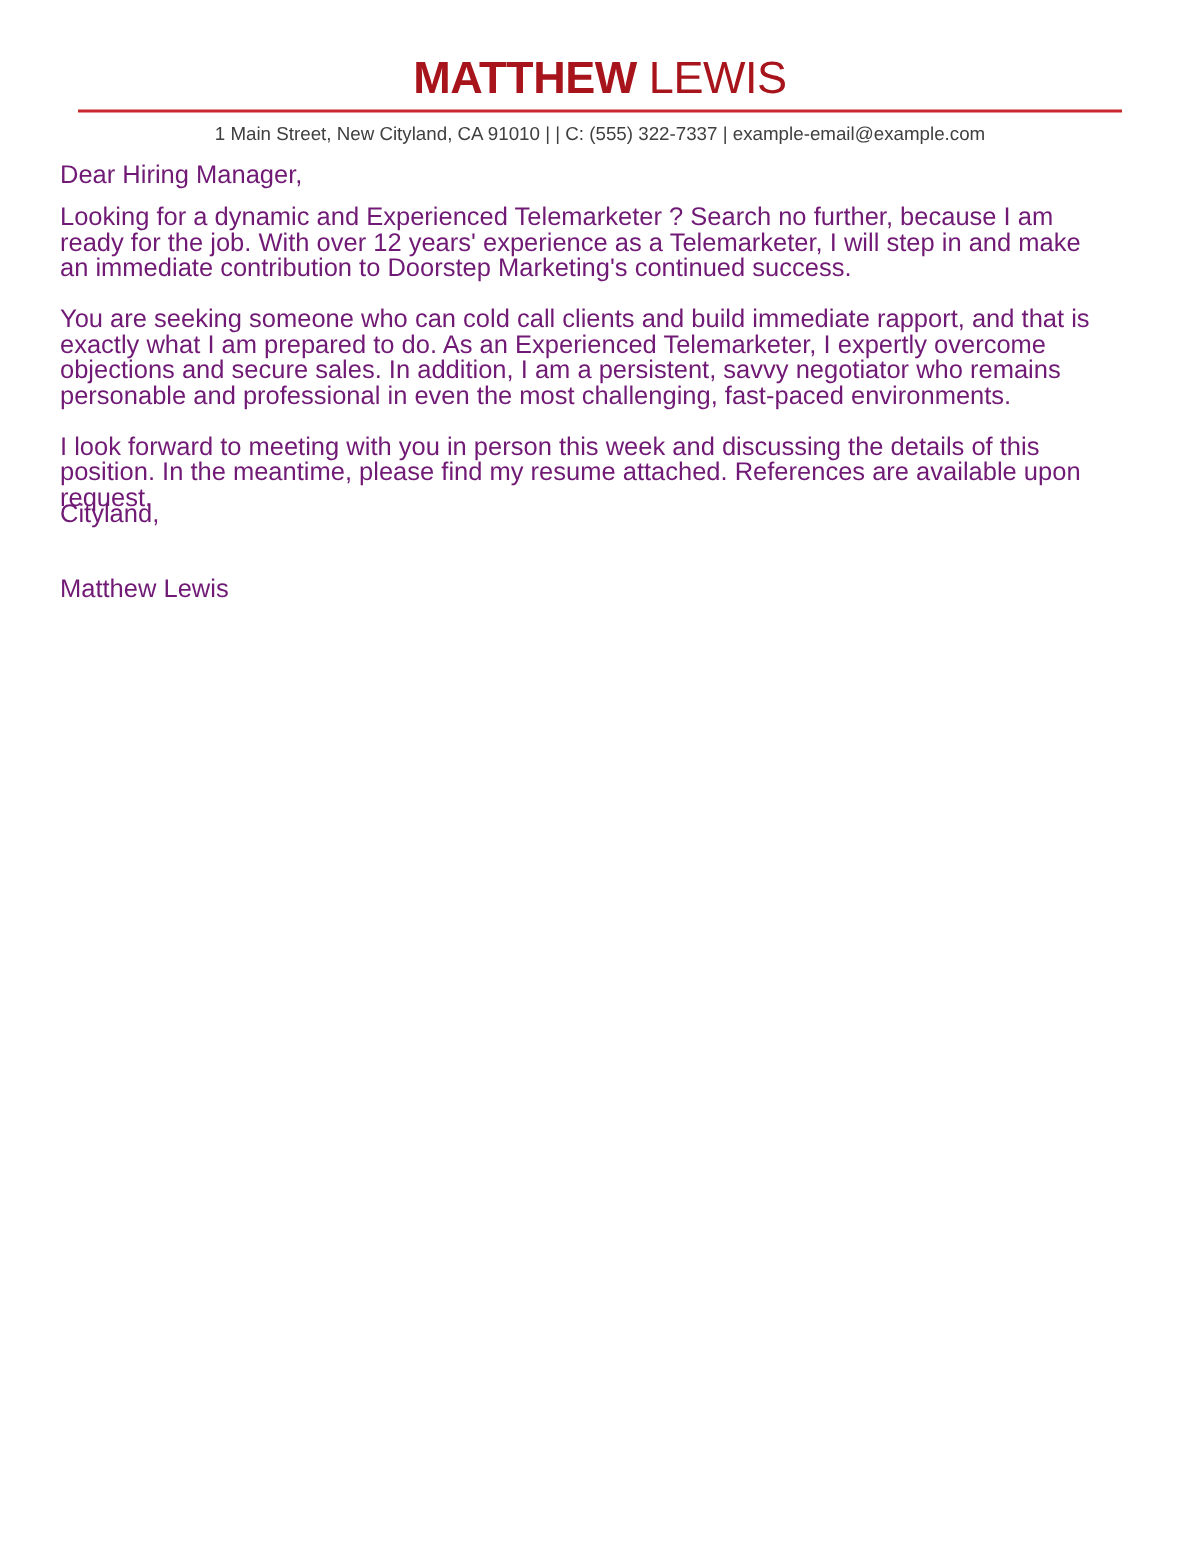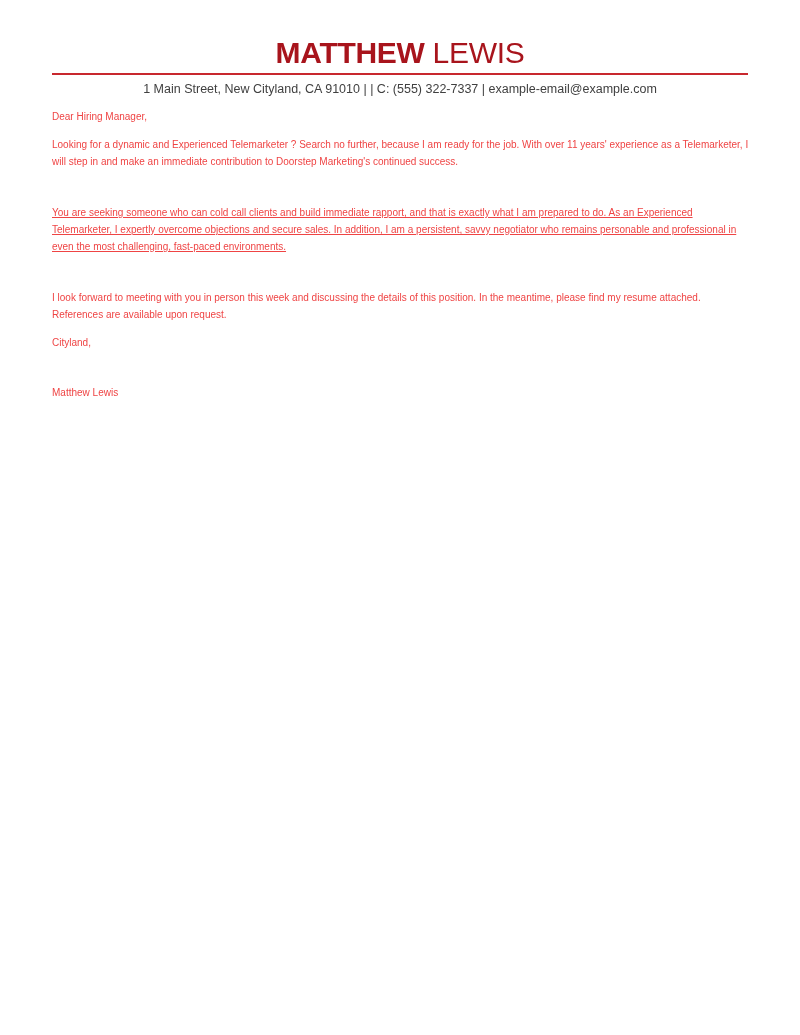--- a/index.html
+++ b/index.html
@@ -16,43 +16,43 @@
     .header-name .last { font-weight: normal; }
     .rule {
       position: absolute; left: 52px; top: 73px; width: 696px; height: 2px;
       background: #c8282e;
     }
     .contact {
       position: absolute; left: 0; top: 81px; width: 704px;
       text-align: center; font-size: 12.5px; line-height: 16px; color: #404040; margin-left: 48px;
     }
     .body-text {
-      position: absolute; left: 52px; width: 700px;
-      font-size: 10px; line-height: 17px; color: #ef4444;
+      position: absolute; left: 40px; width: 700px;
+      font-size: 17px; line-height: 17px; color: #701a75;
     }
     .salutation { top: 108px; }
     .p1 { top: 136px; }
-    .p2 { top: 204px; text-decoration: underline; }
+    .p2 { top: 204px; }
     .p3 { top: 289px; }
     .closing { top: 334px; }
     .signature { top: 384px; }
     p { margin: 0; }
   </style>
 </head>
 <body>
 
 <div>
   <div class="header-name">
     <span class="first">MATTHEW</span>
     <span class="last">LEWIS</span>
   </div>
   <div class="rule"></div>
   <div class="contact">1 Main Street, New Cityland, CA 91010 | | C: (555) 322-7337 | example-email@example.com</div>
 </div>
 
 <div>
   <p class="body-text salutation">Dear Hiring Manager,</p>
-  <p class="body-text p1">Looking for a dynamic and Experienced Telemarketer ? Search no further, because I am ready for the job. With over 11 years' experience as a Telemarketer, I will step in and make an immediate contribution to Doorstep Marketing's continued success.</p>
+  <p class="body-text p1">Looking for a dynamic and Experienced Telemarketer ? Search no further, because I am ready for the job. With over 12 years' experience as a Telemarketer, I will step in and make an immediate contribution to Doorstep Marketing's continued success.</p>
   <p class="body-text p2">You are seeking someone who can cold call clients and build immediate rapport, and that is exactly what I am prepared to do. As an Experienced Telemarketer, I expertly overcome objections and secure sales. In addition, I am a persistent, savvy negotiator who remains personable and professional in even the most challenging, fast-paced environments.</p>
   <p class="body-text p3">I look forward to meeting with you in person this week and discussing the details of this position. In the meantime, please find my resume attached. References are available upon request.</p>
   <p class="body-text closing">Cityland,</p>
   <p class="body-text signature">Matthew Lewis</p>
 </div>
 
 </body></html>

